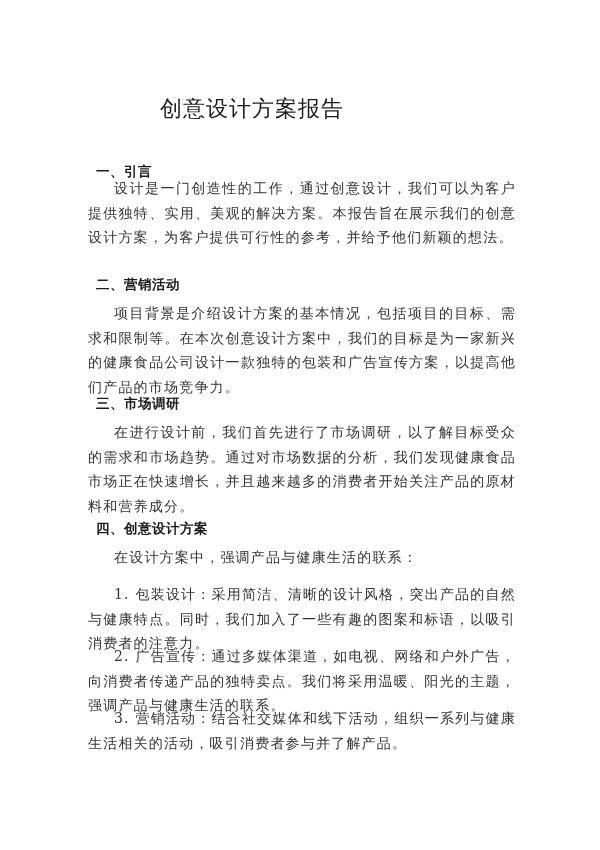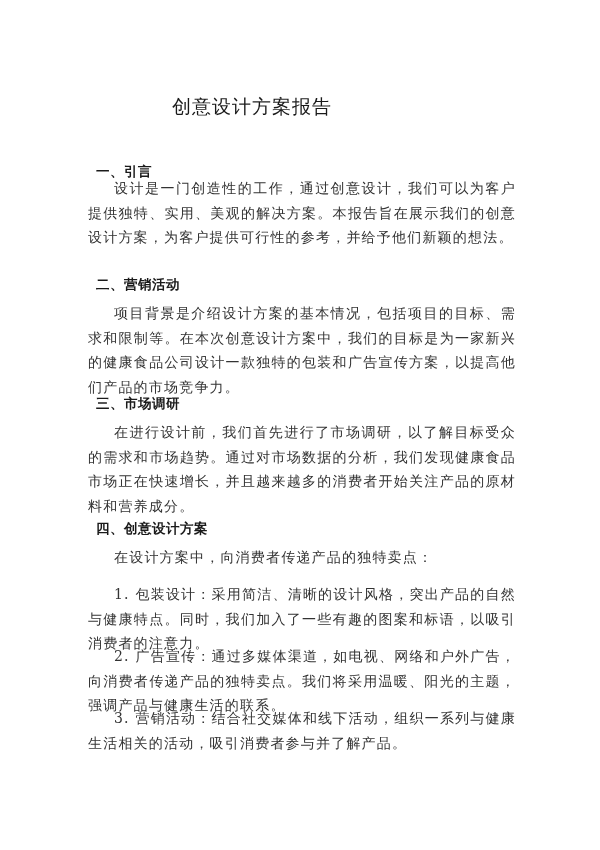--- a/index.html
+++ b/index.html
@@ -1,19 +1,19 @@
 <!DOCTYPE html>
 <html><head>
 <meta charset="utf-8">
 <style>
   html, body { margin: 0; padding: 0; background: #ffffff; }
   body { width: 600px; height: 850px; position: relative; overflow: hidden;
          font-family: "DejaVu Sans", "Liberation Sans", sans-serif; color: #222; }
   .title { position: absolute; left: 0; width: 504px; top: 94px; text-align: center;
-           font-size: 19px; font-weight: normal; color: #1a1a1a; letter-spacing: 1px; margin: 0; }
+           font-size: 22px; font-weight: normal; color: #1a1a1a; letter-spacing: 1px; margin: 0; }
   .h { position: absolute; left: 88px; font-size: 13.5px; font-weight: bold; color: #1a1a1a; margin: 8px;
        letter-spacing: 0.5px; }
   .p { position: absolute; left: 88px; width: 428px; font-family: "DejaVu Serif", "Liberation Serif", serif;
        font-size: 14px; line-height: 24.5px; color: #333; text-indent: 26px; margin: 0;
        letter-spacing: 1.2px; text-align: justify; }
 </style>
 </head>
 <body>
 
 <h1 class="title">创意设计方案报告</h1>
@@ -21,16 +21,16 @@
 <h2 class="h" style="top:155px">一、引言</h2>
 <p class="p" style="top:176px">设计是一门创造性的工作，通过创意设计，我们可以为客户提供独特、实用、美观的解决方案。本报告旨在展示我们的创意设计方案，为客户提供可行性的参考，并给予他们新颖的想法。</p>
 
 <h2 class="h" style="top:268px">二、营销活动</h2>
 <p class="p" style="top:301px">项目背景是介绍设计方案的基本情况，包括项目的目标、需求和限制等。在本次创意设计方案中，我们的目标是为一家新兴的健康食品公司设计一款独特的包装和广告宣传方案，以提高他们产品的市场竞争力。</p>
 
 <h2 class="h" style="top:387px">三、市场调研</h2>
 <p class="p" style="top:420px">在进行设计前，我们首先进行了市场调研，以了解目标受众的需求和市场趋势。通过对市场数据的分析，我们发现健康食品市场正在快速增长，并且越来越多的消费者开始关注产品的原材料和营养成分。</p>
 
 <h2 class="h" style="top:512px">四、创意设计方案</h2>
-<p class="p" style="top:545px">在设计方案中，向消费者传递产品的独特卖点：</p>
+<p class="p" style="top:545px">在设计方案中，强调产品与健康生活的联系：</p>
 <p class="p" style="top:582px">1. 包装设计：采用简洁、清晰的设计风格，突出产品的自然与健康特点。同时，我们加入了一些有趣的图案和标语，以吸引消费者的注意力。</p>
 <p class="p" style="top:644px">2. 广告宣传：通过多媒体渠道，如电视、网络和户外广告，向消费者传递产品的独特卖点。我们将采用温暖、阳光的主题，强调产品与健康生活的联系。</p>
 <p class="p" style="top:706px">3. 营销活动：结合社交媒体和线下活动，组织一系列与健康生活相关的活动，吸引消费者参与并了解产品。</p>
 
 </body></html>

